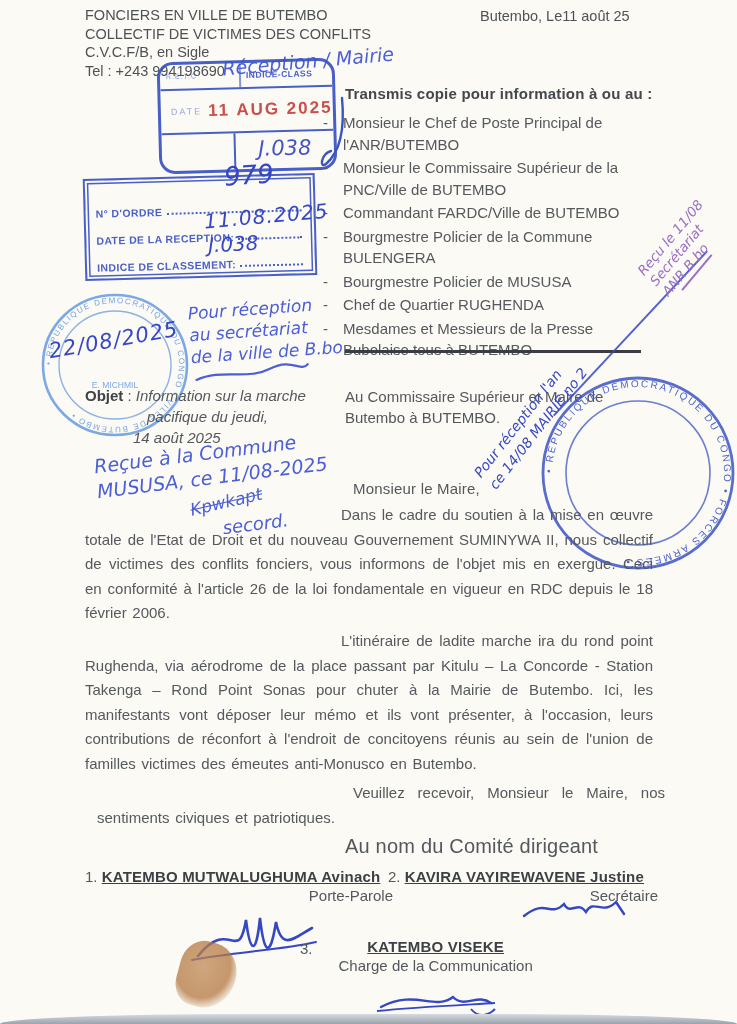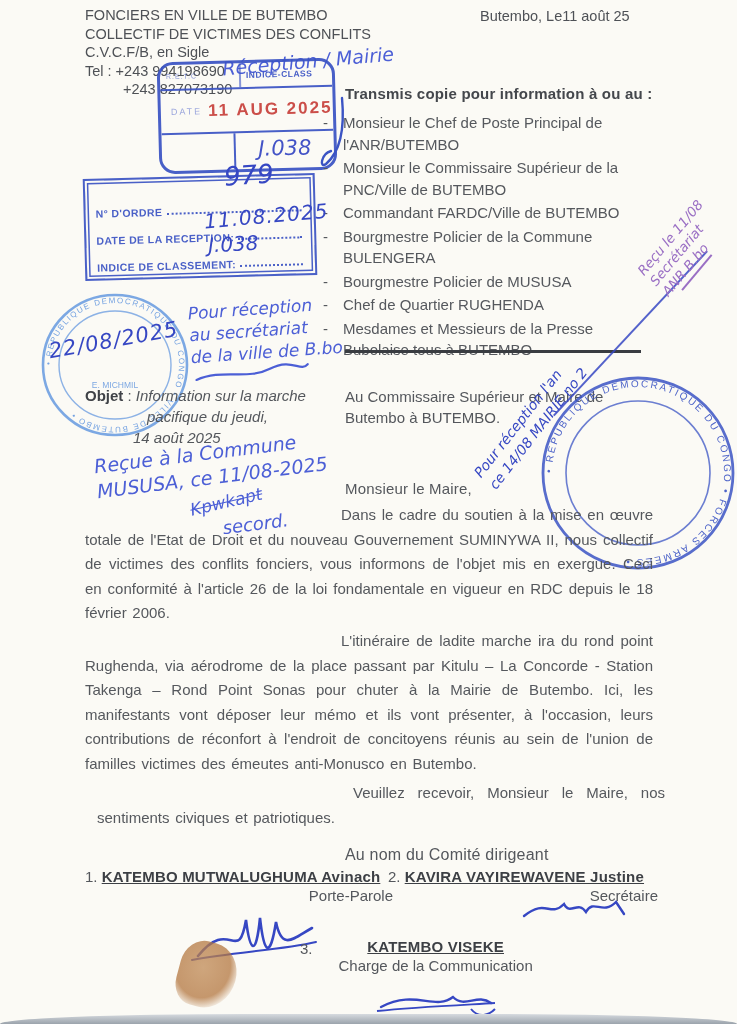--- a/index.html
+++ b/index.html
@@ -53,28 +53,28 @@
   .ordre-val{font-family:"DejaVu Sans",sans-serif;font-style:italic;color:var(--ink-blue);position:absolute;}
   .ov0{left:224px;top:160px;font-size:26px;transform:rotate(-4deg);}
   .ov1{left:204px;top:204px;font-size:20px;transform:rotate(-5deg);letter-spacing:1px;}
   .ov2{left:208px;top:232px;font-size:20px;transform:rotate(-3deg);}
   
   .objet{left:85px;top:385px;width:260px;font-size:15px;line-height:21px;}
   .objet .it{font-style:italic;}
   .objet .l2{padding-left:62px;}
   .objet .l3{padding-left:48px;}
   .addressee{left:345px;top:386px;font-size:15px;line-height:21px;}
-  .salut{left:345px;top:478px;font-size:15px;}
+  .salut{left:353px;top:478px;font-size:15px;}
   
   .para{left:85px;width:568px;font-size:15px;line-height:24.5px;text-align:justify;
         text-align-last:left;word-spacing:1.5px;color:#55585d;}
   .p1{top:503px;text-indent:256px;}
   .p2{top:629px;text-indent:256px;}
   .p3{top:781px;text-indent:256px;margin-left:12px;}
-  .comite{left:345px;top:836px;font-size:16px;margin-top:8px;}
+  .comite{left:345px;top:836px;font-size:20px;}
   
   .sig{font-size:15px;}
   .sig .name{font-weight:bold;color:#3c3f44;text-decoration:underline;letter-spacing:.2px;}
   .sig .title{text-align:right;margin-top:2px;}
   .sig1{left:85px;top:868px;width:308px;}
   .sig2{left:388px;top:868px;width:270px;}
   .sig3{left:300px;top:938px;width:300px;display:flex;}
   .sig3 .num{padding:2px 26px 0 0;}
   .sig3 .col{text-align:center;}
   .sigpath{position:absolute;}
@@ -98,21 +98,20 @@
 </head>
 <body>
 
 <div class="page">
 
   <div class="abs org">
     <div>FONCIERS EN VILLE DE BUTEMBO</div>
     <div>COLLECTIF DE VICTIMES DES CONFLITS</div>
     <div>C.V.C.F/B, en Sigle</div>
     <div>Tel : +243 994198690</div>
-    <div class="tel2">+243 827073190</div>
   </div>
   <div class="abs dateline">Butembo, Le11 août 25</div>
 
   <div class="abs hw hw-reception">Réception / Mairie</div>
 
   <div class="abs stamp-top">
     <div class="r1">
       <div class="c1">R.E.T.C</div>
       <div class="c2">INDICE-CLASS</div>
     </div>

